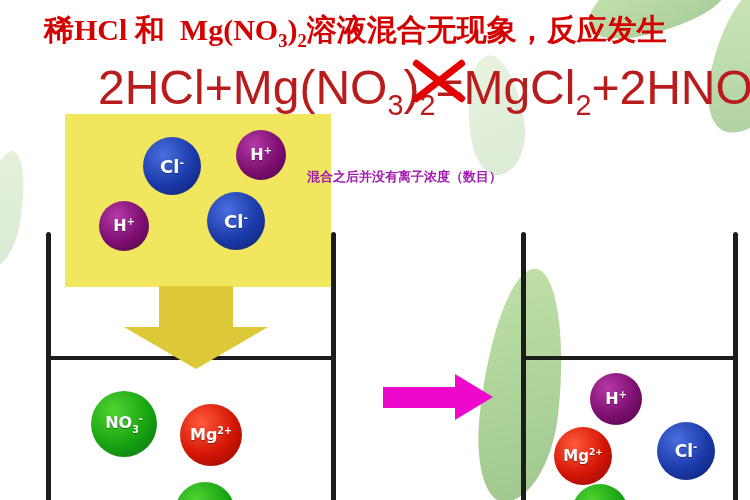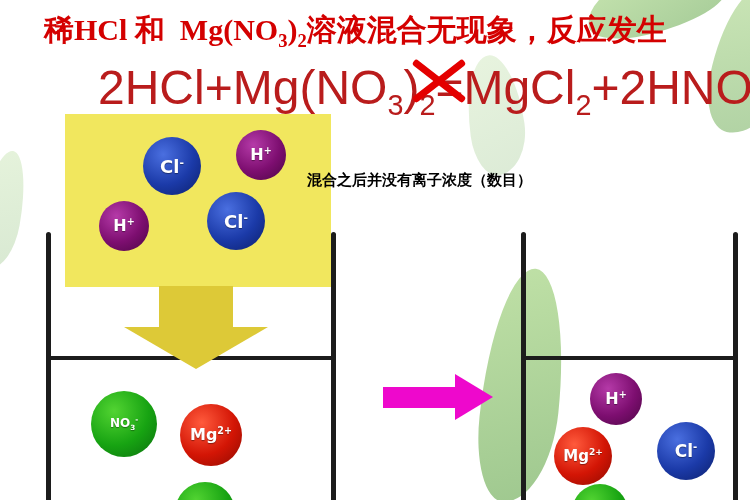--- a/index.html
+++ b/index.html
@@ -36,22 +36,22 @@
   
   .callout { position:absolute; left:65px; top:114px; width:266px; height:173px;
              background:#f1e75e; z-index:3; }
   .arrow-shaft { position:absolute; left:159px; top:286px; width:74px; height:41px;
                  background:#ddc937; z-index:3; }
   .arrow-head { position:absolute; left:124px; top:327px; width:0; height:0; z-index:3;
                 border-left:72px solid transparent; border-right:72px solid transparent;
                 border-top:42px solid #ddc937; }
 
   
-  .note { position:absolute; left:307px; top:164px; z-index:6; color:#000000; font-weight:bold;
-          font-size:15px; line-height:2.1; white-space:nowrap; }
+  .note { position:absolute; left:307px; top:164px; z-index:6; color:#a21caf; font-weight:bold;
+          font-size:13px; line-height:2.1; white-space:nowrap;font-family:Liberation Mono, monospace; }
 
   
   .wall { position:absolute; width:5px; height:268px; top:232px; background:#1c1c1c;
           border-radius:3px 3px 0 0; z-index:1; }
   .waterline { position:absolute; top:356px; height:4px; background:#1c1c1c; z-index:1; }
 
   
   .marrow-shaft { position:absolute; left:383px; top:387px; width:72px; height:21px;
                   background:#ee08cc; z-index:2; }
   .marrow-head { position:absolute; left:455px; top:374px; width:0; height:0; z-index:2;
@@ -112,21 +112,21 @@
     <span class="ion-label"><span>Cl</span><sup>-</sup></span>
   </div>
 
   <div class="note">
     <div>混合之后并没有离子浓度（数目）</div>
   </div>
 
   <div class="marrow-shaft"></div>
   <div class="marrow-head"></div>
 
-  <div class="ion nitrate" style="left:91px; top:391px; width:66px; height:66px; font-size:12px;">
+  <div class="ion nitrate" style="left:91px; top:391px; width:66px; height:66px; font-size:16px;">
     <span class="ion-label"><span>NO</span><sub>3</sub><sup>-</sup></span>
   </div>
   <div class="ion magnesium" style="left:180px; top:404px; width:62px; height:62px; font-size:16px;">
     <span class="ion-label"><span>Mg</span><sup>2+</sup></span>
   </div>
   <div class="ion nitrate" style="left:175px; top:482px; width:60px; height:60px;"></div>
 
   <div class="ion hydrogen" style="left:590px; top:373px; width:52px; height:52px; font-size:16px;">
     <span class="ion-label"><span>H</span><sup>+</sup></span>
   </div>

